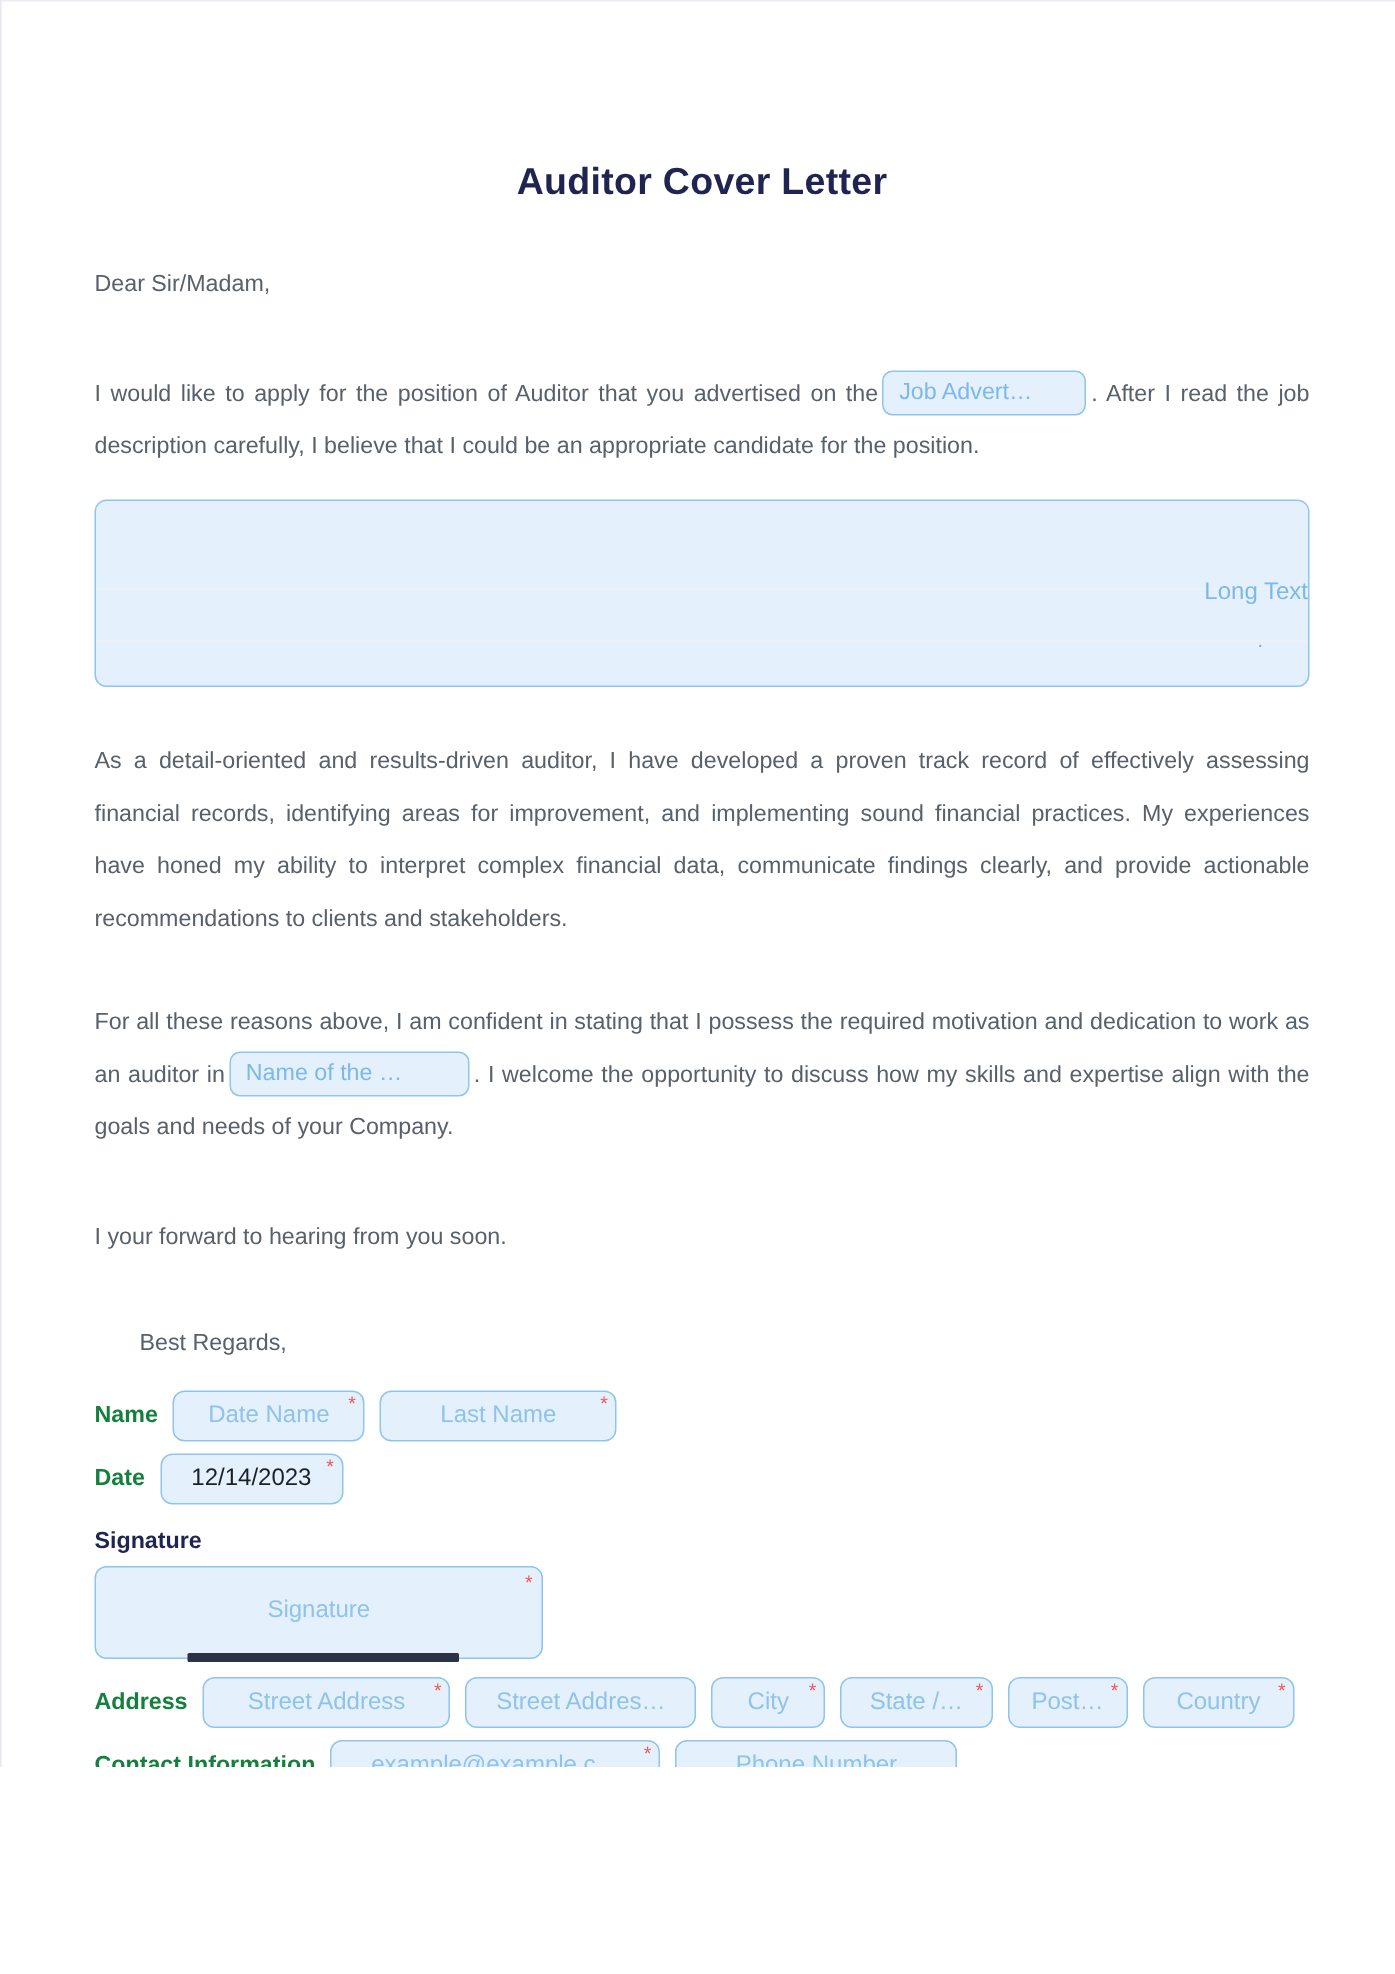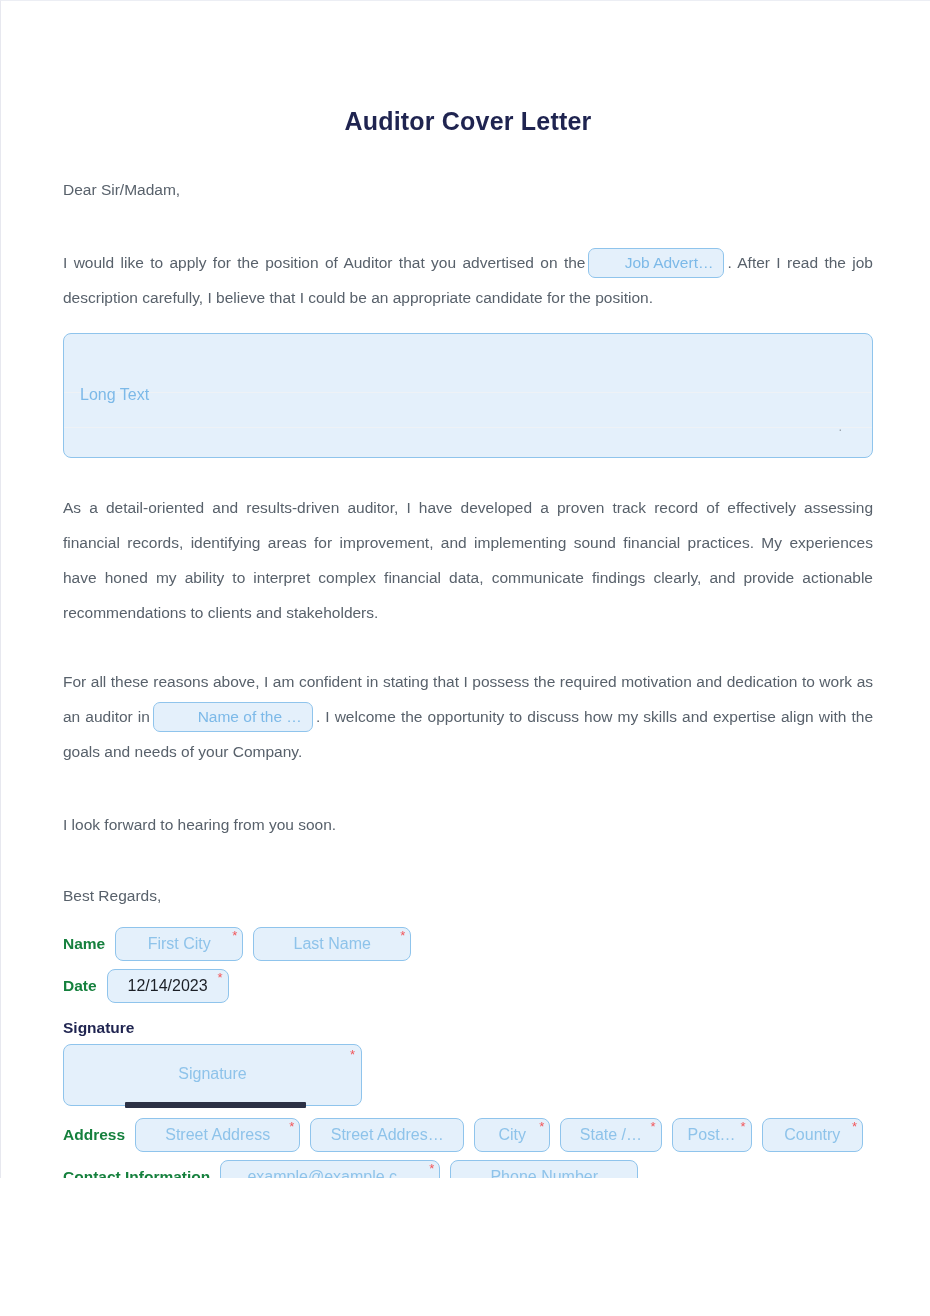--- a/index.html
+++ b/index.html
@@ -46,34 +46,34 @@
     text-align: justify;
     margin: 0;
   }
   .para.left { text-align: left; }
   .salutation { margin-top: 36px; }
   .p1 { margin-top: 38px; }
   .p2 { margin-top: 34px; }
   .p3 { margin-top: 32px; }
   .p4 { margin-top: 34px; }
   .p5 { margin-top: 38px; }
-  .regards { margin-top: 36px; }
+  .regards { margin-top: 36px; margin-left: 30px; }
 
   
   .field {
     display: inline-block;
     vertical-align: middle;
     position: relative;
     box-sizing: border-box;
     background: #e4f0fb;
     border: 1px solid #8fc4ec;
     border-radius: 7px;
     color: #7cb9e8;
     font-size: 15.5px;
-    text-align: right;
+    text-align: left;
     line-height: 28px;
     height: 30px;
     padding: 0 10px;
     white-space: nowrap;
     overflow: hidden;
     margin: 0 3px;
   }
   .field-inline { position: relative; top: -1px; }
   .f-joblink { width: 136px; }
   .f-years   { width: 110px; }
@@ -98,21 +98,21 @@
     background: #f0f2f5;
     opacity: 0.85;
   }
   .longtext .rule.r1 { top: 58px; }
   .longtext .rule.r2 { top: 93px; }
   .longtext .lt-label {
     position: absolute;
     left: 16px;
     right: 0;
     top: 52px;
-    text-align: left;
+    text-align: right;
     color: #7cb9e8;
     font-size: 16px;
   }
   .longtext .lt-dot {
     position: absolute;
     right: 30px;
     top: 85px;
     color: #9aa3ad;
     font-size: 13px;
   }
@@ -230,30 +230,30 @@
       <div class="rule r1"></div>
       <div class="rule r2"></div>
       <div class="lt-label">Long Text</div>
       <div class="lt-dot">.</div>
     </div>
 
     <p class="para p3">As a detail-oriented and results-driven auditor, I have developed a proven track record of effectively assessing financial records, identifying areas for improvement, and implementing sound financial practices. My experiences have honed my ability to interpret complex financial data, communicate findings clearly, and provide actionable recommendations to clients and stakeholders.</p>
 
     <p class="para p4"><span>For all these reasons above, I am confident in stating that I possess the required motivation and dedication to work as an auditor in</span><span class="field field-inline f-company">Name of the …</span><span>. I welcome the opportunity to discuss how my skills and expertise align with the goals and needs of your Company.</span></p>
 
-    <p class="para left p5">I look forward to hearing from you soon.</p>
+    <p class="para left p5">I your forward to hearing from you soon.</p>
 
     <p class="para left regards">Best Regards,</p>
 
     <div class="rows-wrap">
 
       <div class="form-row">
         <div class="row-label w-name">Name</div>
         <div class="box w-first">
-          <span>First City</span>
+          <span>Date Name</span>
           <span class="req">*</span>
         </div>
         <div class="box w-last">
           <span>Last Name</span>
           <span class="req">*</span>
         </div>
       </div>
 
       <div class="form-row">
         <div class="row-label">Date</div>

